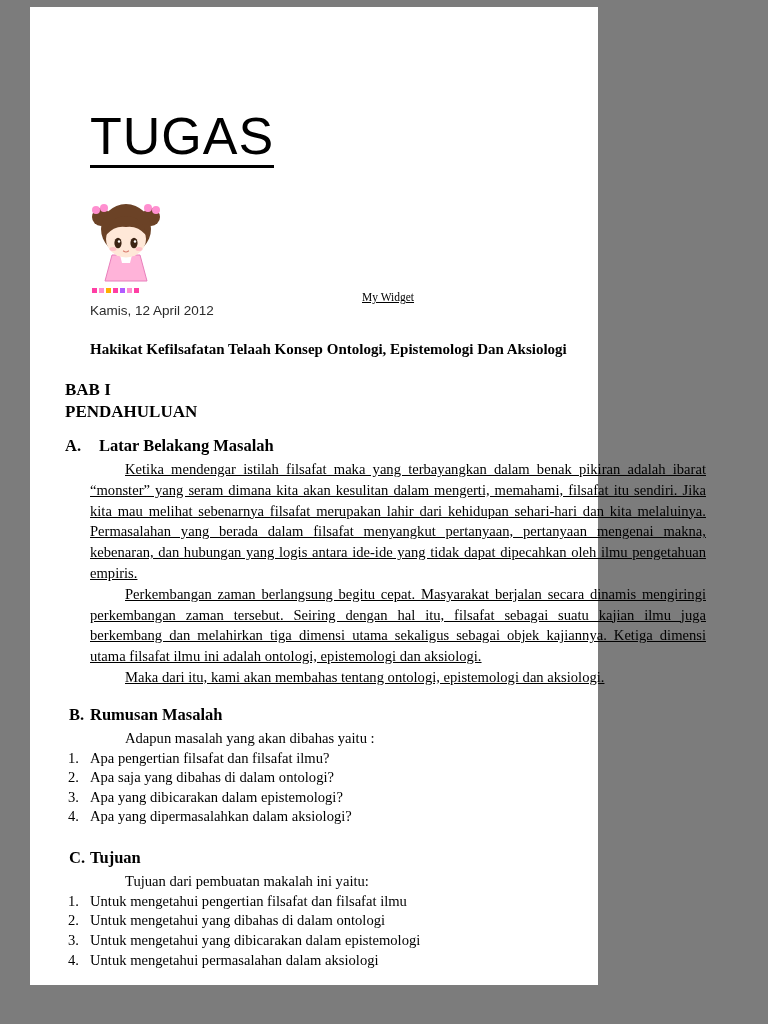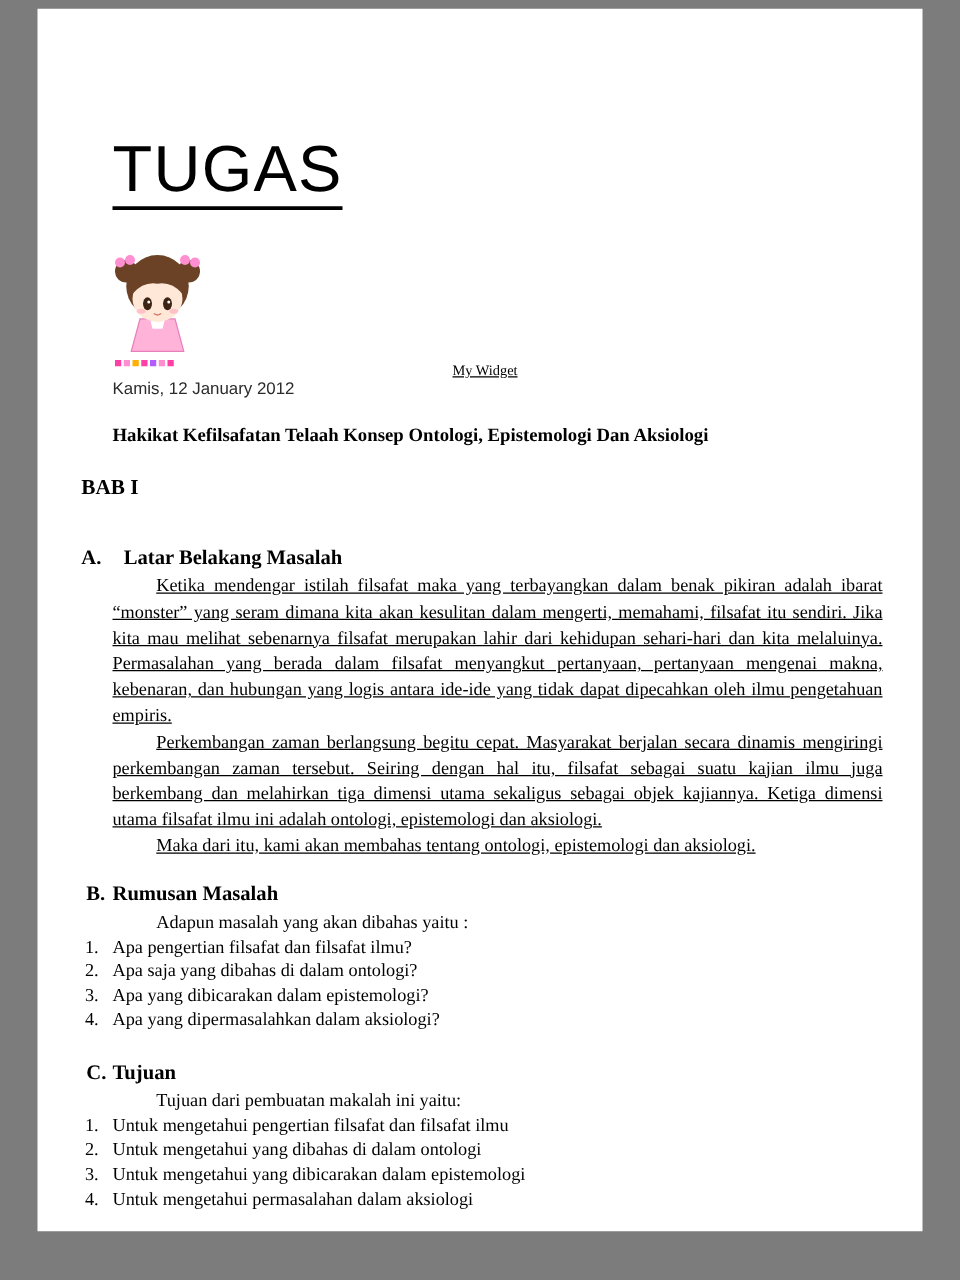--- a/index.html
+++ b/index.html
@@ -7,21 +7,21 @@
     width:768px;height:1024px;
     background:#7c7c7c;
     position:relative;
     overflow:hidden;
     font-family:"Liberation Serif", serif;
     -webkit-font-smoothing:antialiased;
   }
   .page{
     position:absolute;
     left:30px; top:7px;
-    width:708px; height:978px;
+    width:568px; height:978px;
     background:#ffffff;
   }
   
   .doc-title{
     position:absolute; left:60px; top:103px;
     font-family:"Liberation Sans", sans-serif;
     font-size:52px; font-weight:400; color:#000;
     letter-spacing:1px; line-height:1;
     border-bottom:3px solid #000;
     padding-bottom:3px;
@@ -127,26 +127,27 @@
     <span style="background:#ff8fd0"></span>
     <span style="background:#ffb000"></span>
     <span style="background:#ff3fa4"></span>
     <span style="background:#b05cff"></span>
     <span style="background:#ff8fd0"></span>
     <span style="background:#ff3fa4"></span>
   </div>
 
   <a class="widget-link">My Widget</a>
 
-  <div class="post-date">Kamis, 12 January 2012</div>
+  <div class="post-date">Kamis, 12 April 2012</div>
 
   <div class="post-title">Hakikat Kefilsafatan Telaah Konsep Ontologi, Epistemologi Dan Aksiologi</div>
 
   <div class="chapter">
     <div>BAB I</div>
+    <div>PENDAHULUAN</div>
   </div>
 
   <div class="content">
 
     <div class="sec-head">
       <span class="num-a">A.</span>
       <span>Latar Belakang Masalah</span>
     </div>
     <p class="para">Ketika mendengar istilah filsafat maka yang terbayangkan dalam benak pikiran adalah ibarat “monster” yang seram dimana kita akan kesulitan dalam mengerti, memahami, filsafat itu sendiri. Jika kita mau melihat sebenarnya filsafat merupakan lahir dari kehidupan sehari-hari dan kita melaluinya. Permasalahan yang berada dalam filsafat menyangkut pertanyaan, pertanyaan mengenai makna, kebenaran, dan hubungan yang logis antara ide-ide yang tidak dapat dipecahkan oleh ilmu pengetahuan empiris.</p>
     <p class="para">Perkembangan zaman berlangsung begitu cepat. Masyarakat berjalan secara dinamis mengiringi perkembangan zaman tersebut. Seiring dengan hal itu, filsafat sebagai suatu kajian ilmu juga berkembang dan melahirkan tiga dimensi utama sekaligus sebagai objek kajiannya. Ketiga dimensi utama filsafat ilmu ini adalah ontologi, epistemologi dan aksiologi.</p>

